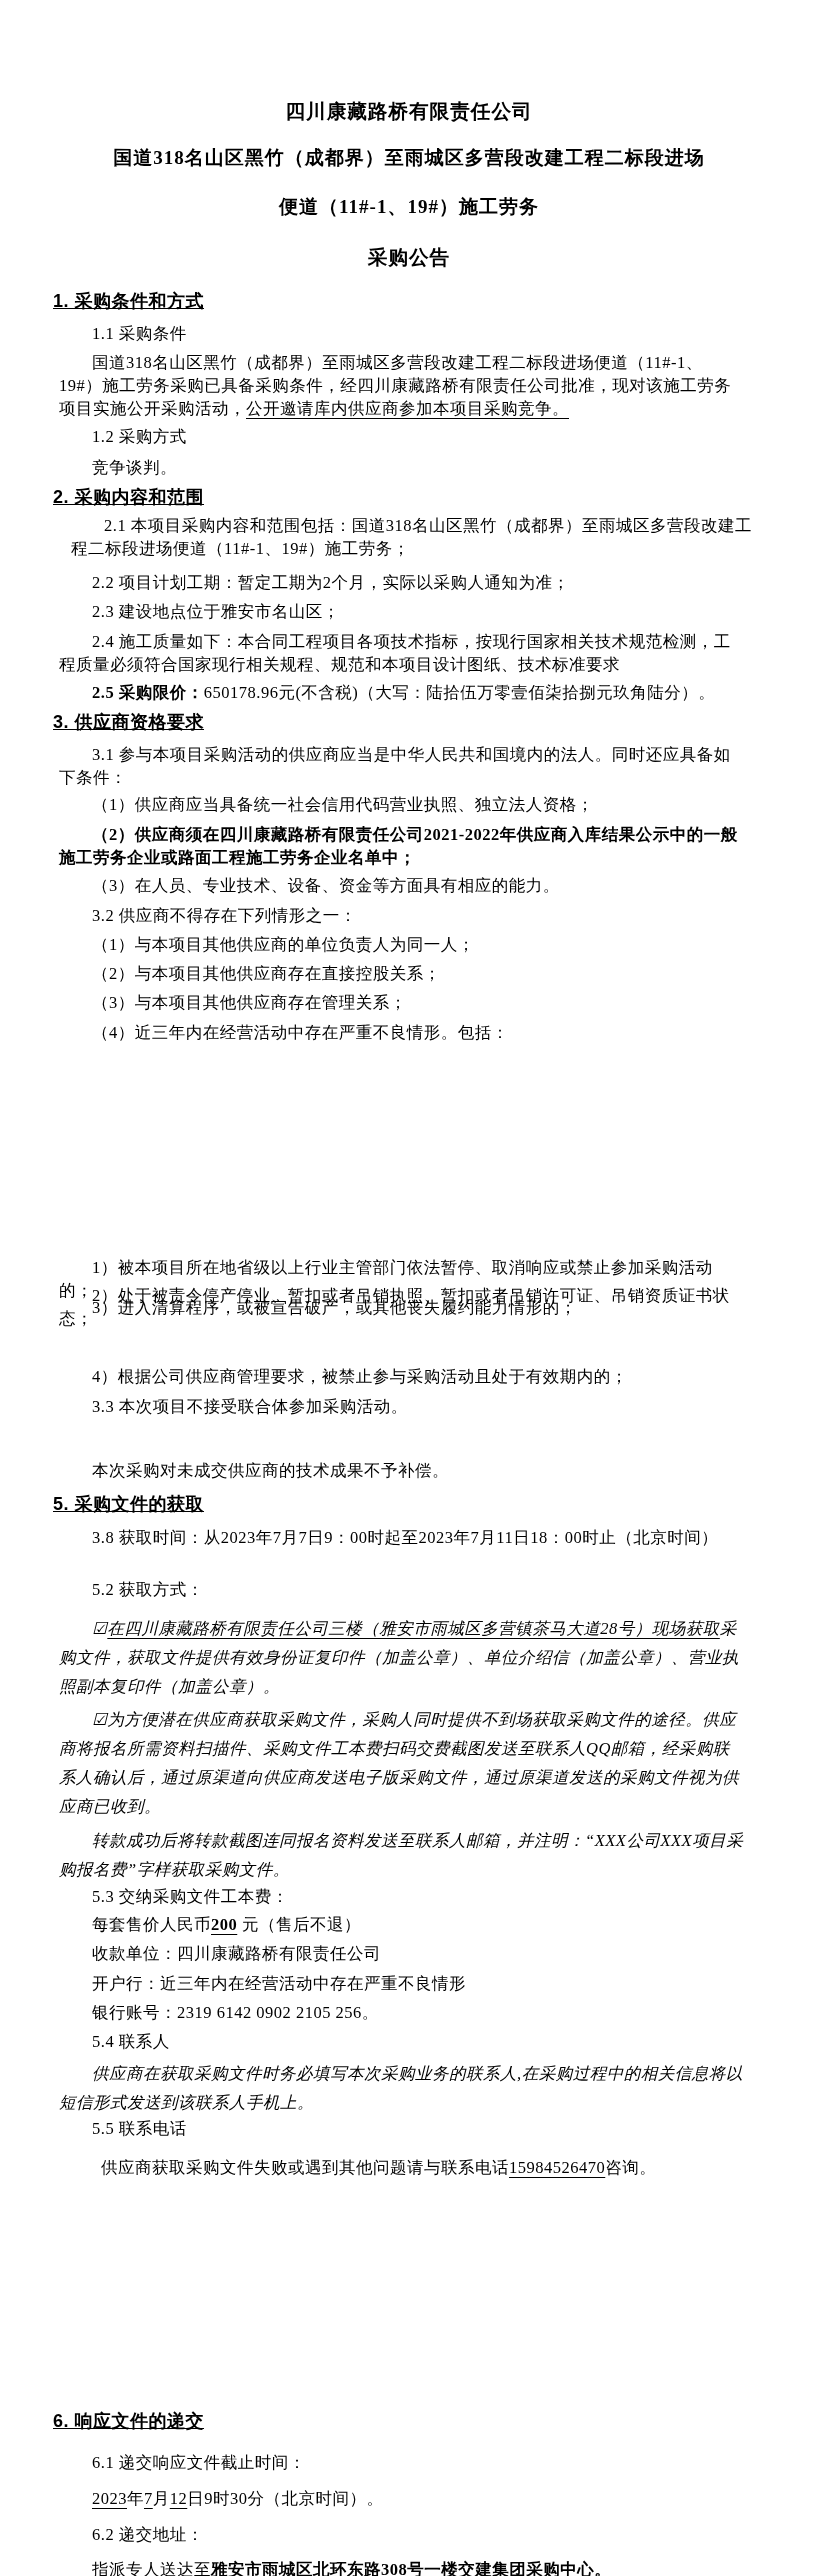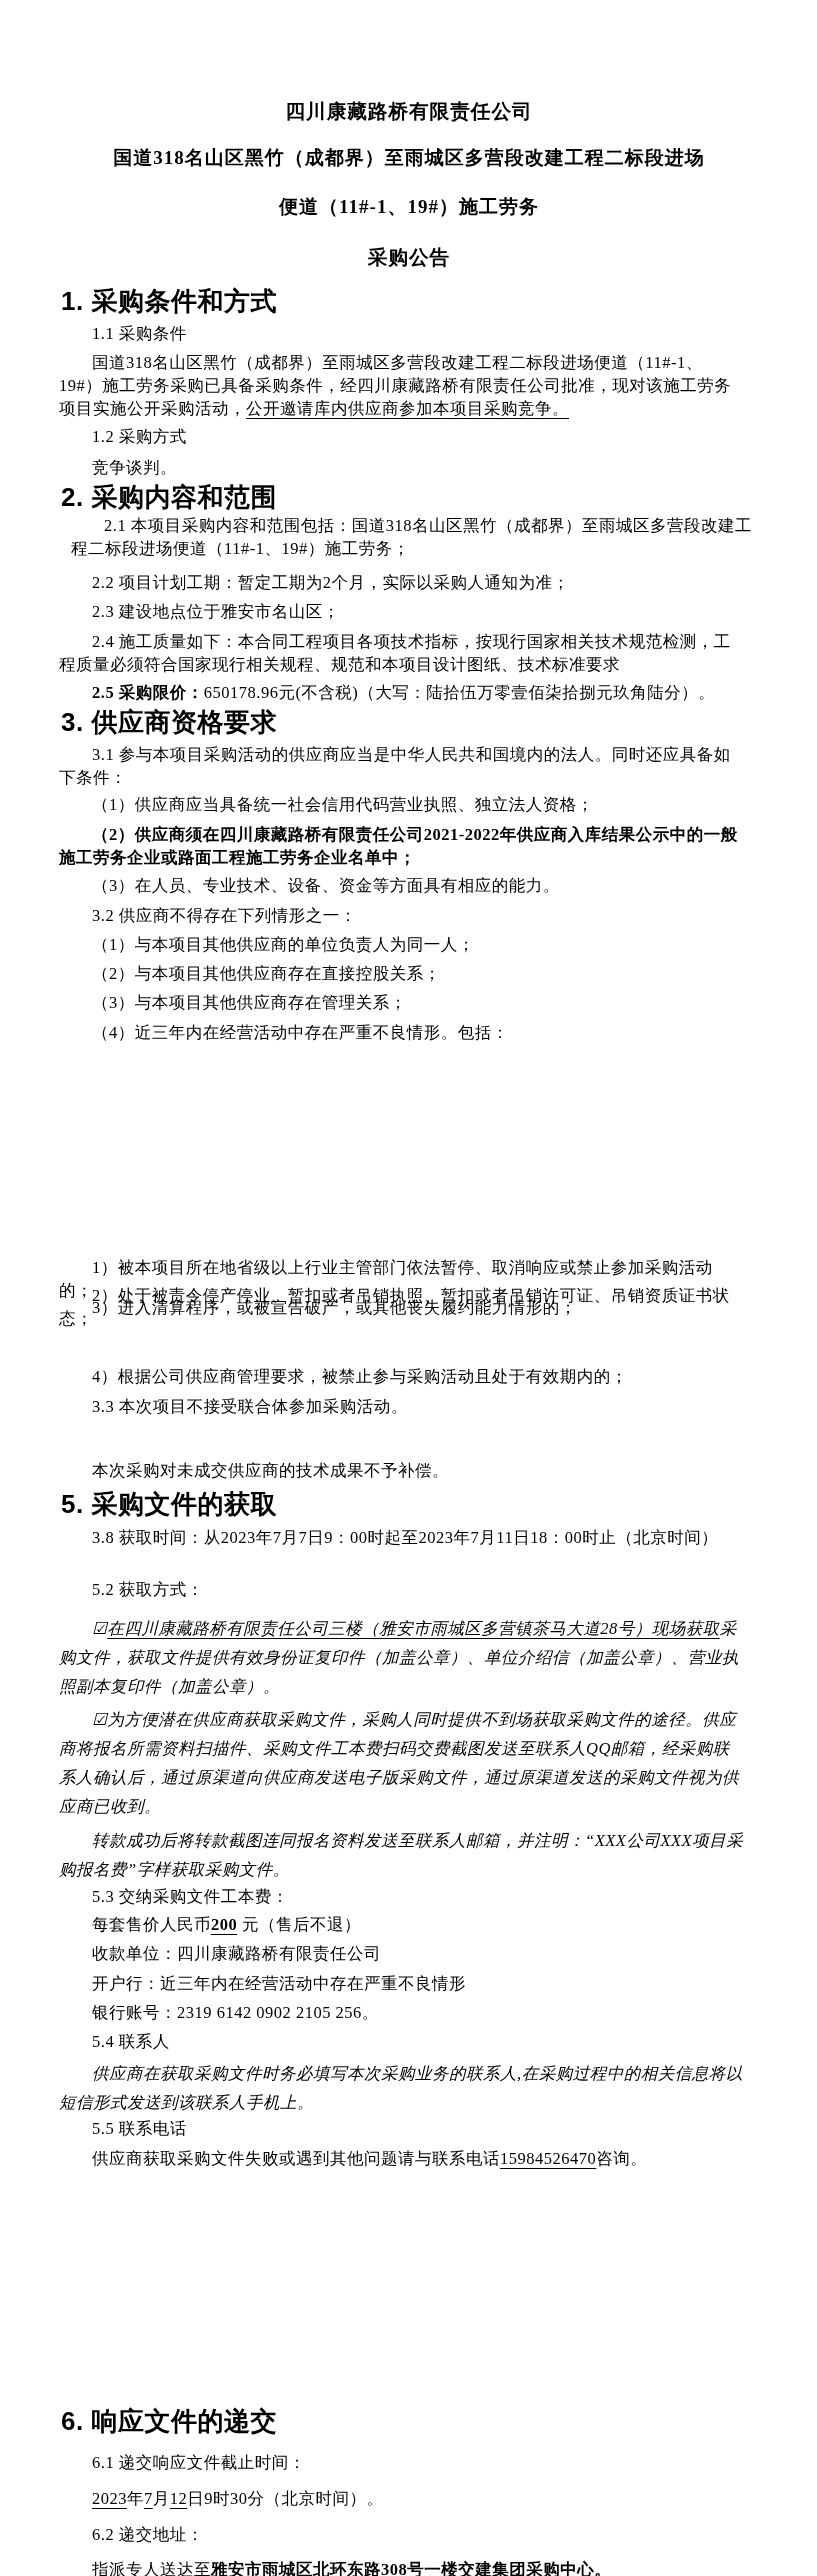--- a/index.html
+++ b/index.html
@@ -17,27 +17,28 @@
     left:59px;
     width:685px;
     font-size:16.5px;
     line-height:23px;
     letter-spacing:0.5px;
   }
   .loose{line-height:29px;font-style:italic;}
   .ind{text-indent:33px;}
   .hd{
     position:absolute;
-    left:61px;
+    left:53px;
     width:685px;
     font-family:"Liberation Sans","DejaVu Sans",sans-serif;
     font-weight:700;
-    font-size:26px;
+    font-size:18px;
     line-height:25px;
     letter-spacing:0.5px;
+    text-decoration:underline;
   }
   .title{
     position:absolute;
     left:0;width:818px;
     text-align:center;
     font-weight:700;
     letter-spacing:1px;
   }
   .b{font-weight:700;}
   .u{text-decoration:underline;text-underline-offset:4.1px;text-decoration-thickness:1px;}
@@ -90,21 +91,21 @@
   <p class="t ind loose" style="top:1705px;margin:0;"><span>☑</span><span>为方便潜在供应商获取采购文件，采购人同时提供不到场获取采购文件的途径。供应商将报名所需资料扫描件、采购文件工本费扫码交费截图发送至联系人QQ邮箱，经采购联系人确认后，通过原渠道向供应商发送电子版采购文件，通过原渠道发送的采购文件视为供应商已收到。</span></p>
   <p class="t ind loose" style="top:1826px;margin:0;">转款成功后将转款截图连同报名资料发送至联系人邮箱，并注明：“XXX公司XXX项目采购报名费”字样获取采购文件。</p>
   <div class="t ind" style="top:1885px;">5.3 交纳采购文件工本费：</div>
   <p class="t ind" style="top:1913px;margin:0;"><span>每套售价人民币</span><span class="u b">200</span><span> 元（售后不退）</span></p>
   <div class="t ind" style="top:1942px;">收款单位：四川康藏路桥有限责任公司</div>
   <div class="t ind" style="top:1972px;">开户行：近三年内在经营活动中存在严重不良情形</div>
   <div class="t ind" style="top:2001px;">银行账号：2319 6142 0902 2105 256。</div>
   <div class="t ind" style="top:2030px;">5.4 联系人</div>
   <p class="t ind loose" style="top:2059px;margin:0;">供应商在获取采购文件时务必填写本次采购业务的联系人,在采购过程中的相关信息将以短信形式发送到该联系人手机上。</p>
   <div class="t ind" style="top:2117px;">5.5 联系电话</div>
-  <p class="t ind" style="top:2147px;margin:0;"><span>供应商获取采购文件失败或遇到其他问题请与联系电话</span><span class="u">15984526470</span><span>咨询。</span></p>
+  <p class="t ind" style="top:2147px;margin:9px;"><span>供应商获取采购文件失败或遇到其他问题请与联系电话</span><span class="u">15984526470</span><span>咨询。</span></p>
 
   <div class="hd" style="top:2409px;">6. 响应文件的递交</div>
   <div class="t ind" style="top:2451px;">6.1 递交响应文件截止时间：</div>
   <p class="t ind" style="top:2487px;margin:0;"><span class="u">2023</span><span>年</span><span class="u">7</span><span>月</span><span class="u">12</span><span>日9时30分（北京时间）。</span></p>
   <div class="t ind" style="top:2523px;">6.2 递交地址：</div>
   <p class="t ind" style="top:2558px;margin:0;"><span>指派专人送达至</span><span class="b u">雅安市雨城区北环东路308号一楼交建集团采购中心。</span></p>
 
 </div>
 
 

